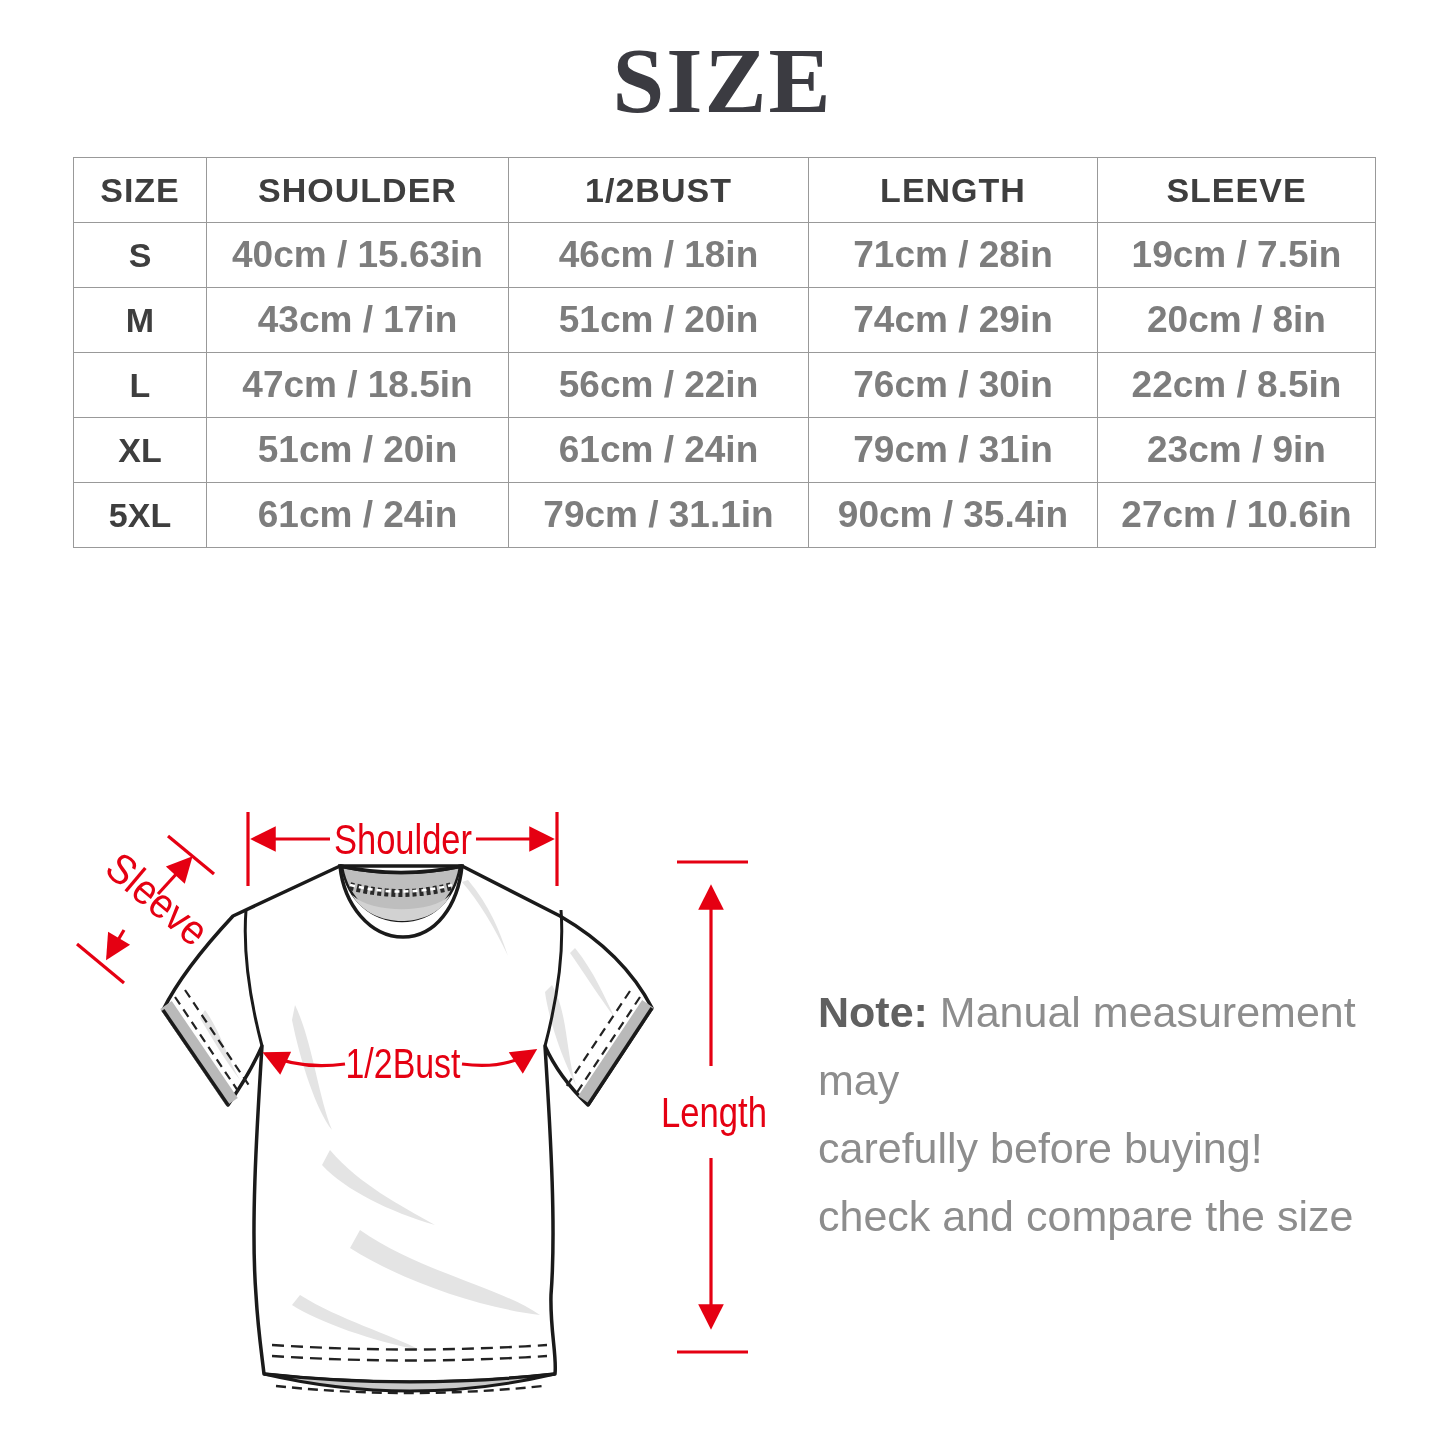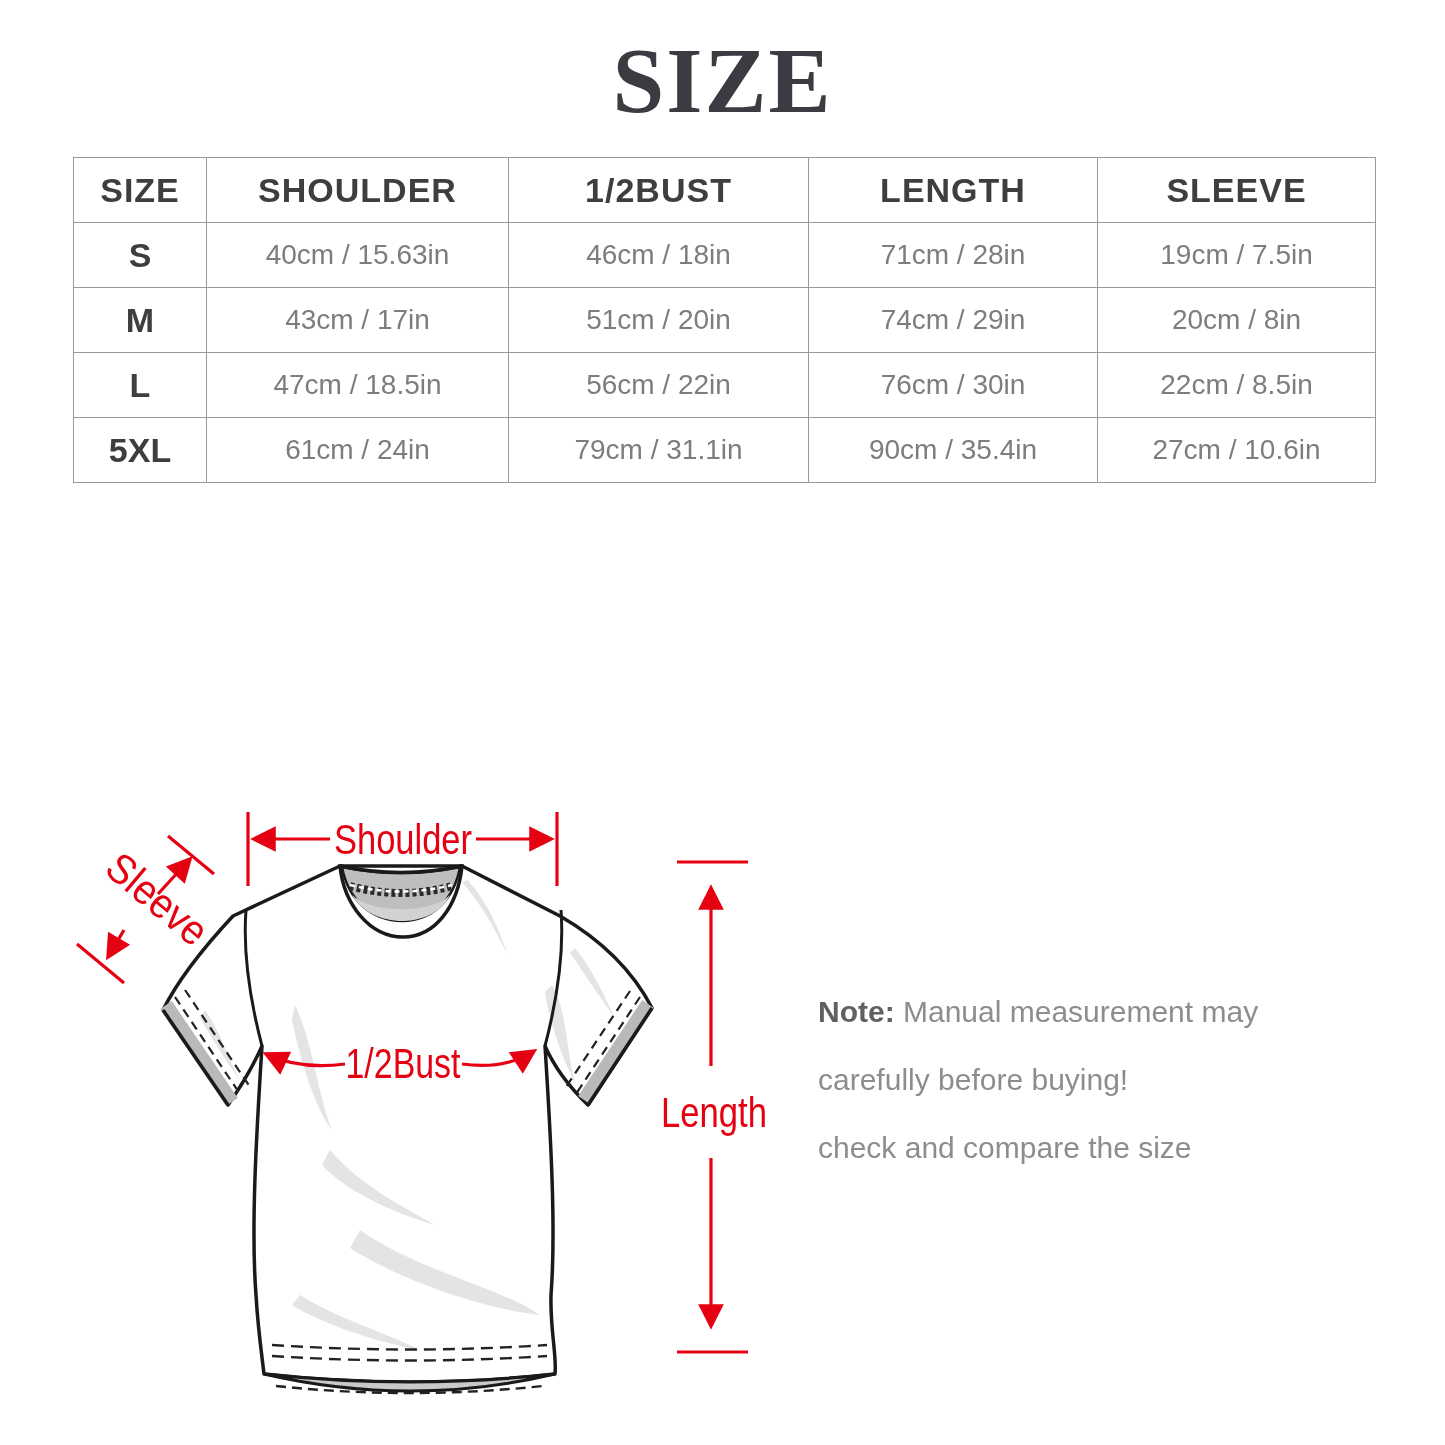--- a/index.html
+++ b/index.html
@@ -8,22 +8,22 @@
   .title{position:absolute;top:34px;left:0;width:100%;text-align:center;
          font-family:"Liberation Serif", serif;font-weight:bold;font-size:93px;
          color:#3b3b41;letter-spacing:2px;line-height:1;}
   table.size-table{position:absolute;left:73px;top:157px;width:1302px;
          border-collapse:collapse;table-layout:fixed;}
   table.size-table th, table.size-table td{
          border:1px solid #999;height:64px;text-align:center;vertical-align:middle;
          padding:0;}
   table.size-table th.hdr{font-size:34px;font-weight:bold;color:#3e3e3e;letter-spacing:1px;}
   table.size-table th.size-cell{font-size:34px;font-weight:bold;color:#3e3e3e;}
-  table.size-table td{font-size:28px;font-weight:normal;color:#7d7d7d;}
-  .note{position:absolute;left:818px;top:978px;width:600px;font-size:30px;
+  table.size-table td{font-size:37px;font-weight:bold;color:#7d7d7d;}
+  .note{position:absolute;left:818px;top:978px;width:600px;font-size:43px;
         line-height:68px;color:#8d8d8d;}
   .note .note-label{font-weight:bold;color:#606060;}
   .diagram{position:absolute;left:0;top:760px;}
   .red-label{fill:#e50012;font-family:"Liberation Sans", sans-serif;font-size:42px;}
 </style>
 </head>
 <body>
 
 <div class="page">
 
@@ -58,20 +58,27 @@
       <td>51cm / 20in</td>
       <td>74cm / 29in</td>
       <td>20cm / 8in</td>
     </tr>
     <tr>
       <th class="size-cell">L</th>
       <td>47cm / 18.5in</td>
       <td>56cm / 22in</td>
       <td>76cm / 30in</td>
       <td>22cm / 8.5in</td>
+    </tr>
+    <tr>
+      <th class="size-cell">XL</th>
+      <td>51cm / 20in</td>
+      <td>61cm / 24in</td>
+      <td>79cm / 31in</td>
+      <td>23cm / 9in</td>
     </tr>
     <tr>
       <th class="size-cell">5XL</th>
       <td>61cm / 24in</td>
       <td>79cm / 31.1in</td>
       <td>90cm / 35.4in</td>
       <td>27cm / 10.6in</td>
     </tr>
   </tbody>
     </table>

